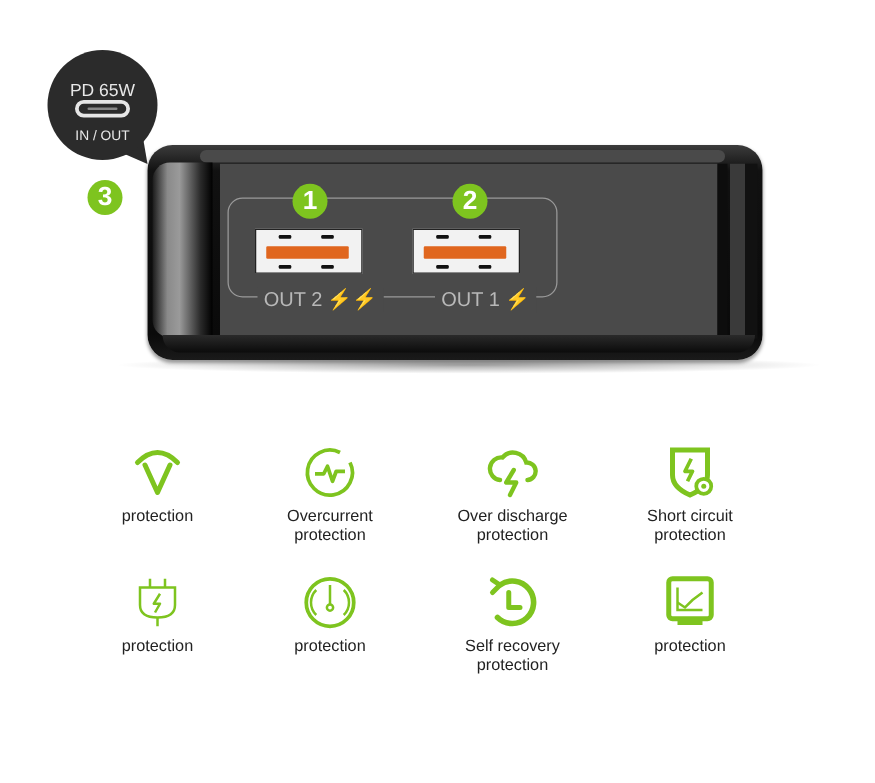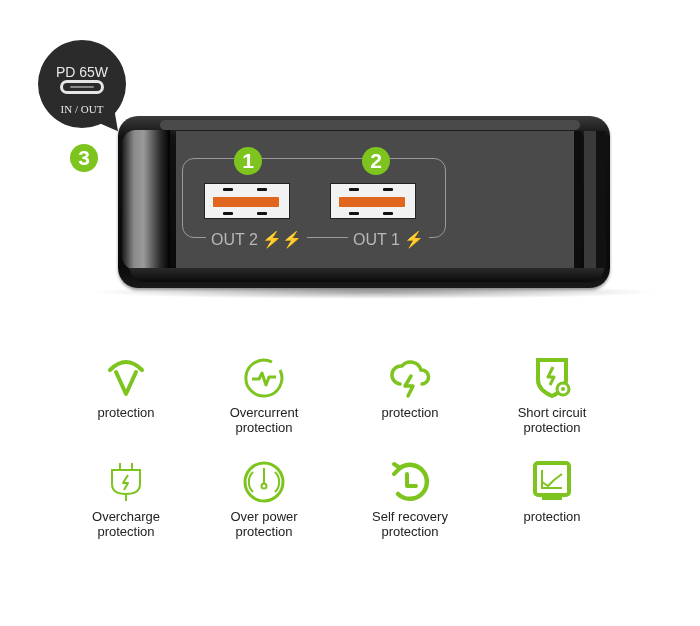--- a/index.html
+++ b/index.html
@@ -2,21 +2,21 @@
 <html><head>
 <meta charset="utf-8">
 <style>
   html,body{margin:0;padding:0;background:#ffffff;}
   body{width:700px;height:626px;position:relative;overflow:hidden;font-family:"Liberation Sans",sans-serif;}
   .abs{position:absolute;}
   
   .bubble{left:38px;top:40px;width:88px;height:88px;border-radius:50%;background:#2b2b2b;}
   .bubble-tail{left:96px;top:108px;width:0;height:0;border-left:14px solid transparent;border-right:14px solid transparent;border-top:26px solid #2b2b2b;transform:rotate(-38deg);}
   .bubble-top{left:38px;top:64px;width:88px;text-align:center;color:#e8e8e8;font-size:14px;}
-  .bubble-bot{left:38px;top:103px;width:88px;text-align:center;color:#e8e8e8;font-size:11px;font-family:Liberation Serif, serif;}
+  .bubble-bot{left:38px;top:103px;width:88px;text-align:center;color:#e8e8e8;font-size:11px;}
   .usbc{left:60px;top:80px;width:44px;height:14px;border:3px solid #e6e6e6;border-radius:9px;box-sizing:border-box;background:#2b2b2b;}
   .usbc::after{content:"";position:absolute;left:7px;top:3px;width:24px;height:2px;background:#888;border-radius:2px;}
   .num{width:28px;height:28px;border-radius:50%;background:#7ec41f;color:#fff;font-weight:bold;font-size:21px;text-align:center;line-height:28px;}
   
   .shadow{left:90px;top:285px;width:570px;height:14px;background:radial-gradient(ellipse at center,rgba(0,0,0,.35),rgba(0,0,0,0) 70%);}
   .bank{left:118px;top:116px;width:492px;height:172px;border-radius:20px;background:linear-gradient(#3c3c3c,#111 12%,#0a0a0a 88%,#1a1a1a);box-shadow:0 2px 3px rgba(0,0,0,.4);}
   .bank-topband{left:160px;top:120px;width:420px;height:10px;border-radius:6px;background:#4a4a4a;}
   .bank-left{left:122px;top:130px;width:48px;height:140px;border-radius:14px 0 0 14px;background:linear-gradient(90deg,#1a1a1a,#8a8a8a 25%,#9a9a9a 45%,#2a2a2a 80%,#000);}
   .bank-face{left:176px;top:131px;width:398px;height:140px;background:#4a4a4a;}
   .bank-right1{left:574px;top:131px;width:8px;height:140px;background:#0d0d0d;}
@@ -95,20 +95,21 @@
       <div>protection</div>
     </div>
 </div>
 
 <div class="feat" style="left:340px;top:356px;">
   <svg class="feat-icon" viewBox="0 0 44 44">
     <path d="M12 28 A9 9 0 0 1 14 10 A11 11 0 0 1 33 14 A7 7 0 0 1 34 28" fill="none" stroke="#7ec41f" stroke-width="3.5" stroke-linecap="round"></path>
     <path d="M23 20 L17 30 L25 30 L20 40" fill="none" stroke="#7ec41f" stroke-width="3.5" stroke-linecap="round" stroke-linejoin="round"></path>
   </svg>
   <div class="feat-label">
+      <div>Over discharge</div>
       <div>protection</div>
     </div>
 </div>
 
 <div class="feat" style="left:482px;top:356px;">
   <svg class="feat-icon" viewBox="0 0 44 44">
     <path d="M8 4 L36 4 L36 24 Q36 34 22 40 Q8 34 8 24 Z" fill="none" stroke="#7ec41f" stroke-width="4"></path>
     <path d="M23 11 L18 21 L24 21 L20 29" fill="none" stroke="#7ec41f" stroke-width="3" stroke-linejoin="round"></path>
     <circle cx="33" cy="33" r="6" fill="#fff" stroke="#7ec41f" stroke-width="3"></circle>
     <circle cx="33" cy="33" r="2" fill="#7ec41f"></circle>
@@ -120,34 +121,32 @@
 </div>
 
 <div class="feat" style="left:56px;top:460px;">
   <svg class="feat-icon" viewBox="0 0 44 44">
     <path d="M16 3 L16 10 M28 3 L28 10" stroke="#7ec41f" stroke-width="2"></path>
     <path d="M8 10 L36 10 L36 24 Q36 34 22 34 Q8 34 8 24 Z" fill="none" stroke="#7ec41f" stroke-width="2"></path>
     <path d="M22 34 L22 41" stroke="#7ec41f" stroke-width="2"></path>
     <path d="M24 15 L19 23 L24 23 L20 30" fill="none" stroke="#7ec41f" stroke-width="2" stroke-linejoin="round"></path>
   </svg>
   <div class="feat-label">
-      <div>Overcharge</div>
       <div>protection</div>
     </div>
 </div>
 
 <div class="feat" style="left:194px;top:460px;">
   <svg class="feat-icon" viewBox="0 0 44 44">
     <circle cx="22" cy="22" r="19" fill="none" stroke="#7ec41f" stroke-width="3"></circle>
     <path d="M11 12 A14 14 0 0 0 11 32 M33 12 A14 14 0 0 1 33 32" fill="none" stroke="#7ec41f" stroke-width="2"></path>
     <path d="M22 8 L22 24" stroke="#7ec41f" stroke-width="2"></path>
     <circle cx="22" cy="26" r="2.5" fill="none" stroke="#7ec41f" stroke-width="2"></circle>
   </svg>
   <div class="feat-label">
-      <div>Over power</div>
       <div>protection</div>
     </div>
 </div>
 
 <div class="feat" style="left:340px;top:460px;">
   <svg class="feat-icon" viewBox="0 0 44 44">
     <path d="M12 8 A17 17 0 1 1 10 34" fill="none" stroke="#7ec41f" stroke-width="4.5" stroke-linecap="round"></path>
     <path d="M6 4 L12 8 L6 14" fill="none" stroke="#7ec41f" stroke-width="4" stroke-linecap="round" stroke-linejoin="round"></path>
     <path d="M19 14 L19 26 L28 26" fill="none" stroke="#7ec41f" stroke-width="4" stroke-linecap="round" stroke-linejoin="round"></path>
   </svg>

